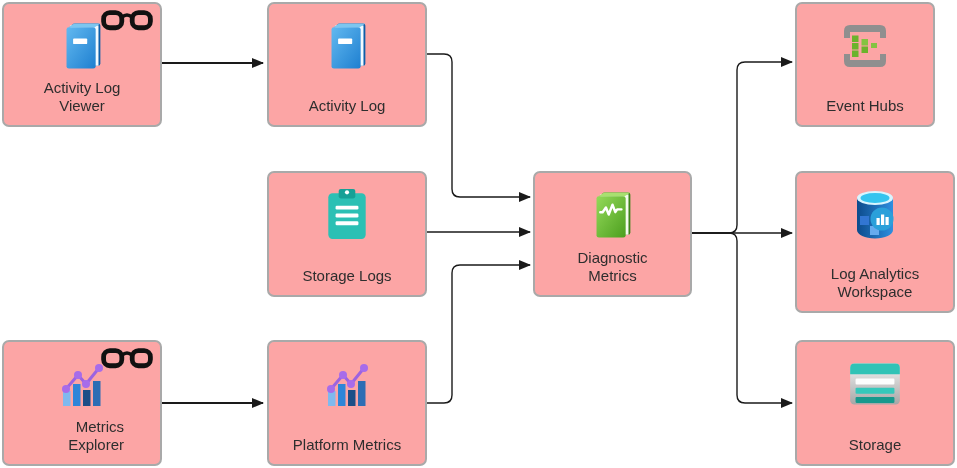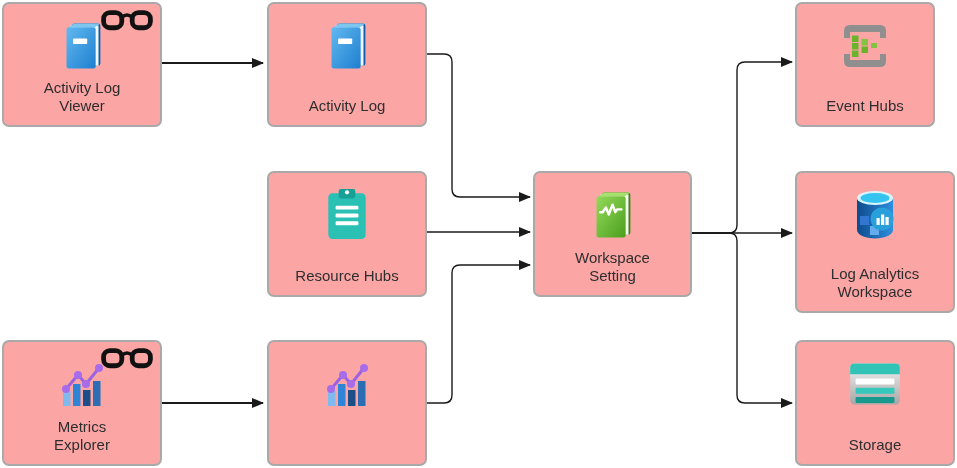--- a/index.html
+++ b/index.html
@@ -7,21 +7,21 @@
 
   .edges{position:absolute;left:0;top:0;width:957px;height:468px;pointer-events:none;}
 
   .node{position:absolute;box-sizing:border-box;background:#fca5a5;border:2px solid #A9A9A9;
         border-radius:7px;display:flex;flex-direction:column;align-items:center;}
   .icon{margin-top:12px;height:60px;display:flex;align-items:center;justify-content:center;}
   .label{margin-top:auto;margin-bottom:9px;text-align:center;font-size:15px;line-height:1.25;
          color:#2E2E2E;}
   .badge{position:absolute;top:5px;right:7px;}
 
-  .w110{max-width:112px;} .w80{max-width:84px;} .w90{max-width:92px;} .w120{max-width:122px;}
+  .w110{max-width:112px;} .w80{max-width:84px;text-align:right;} .w90{max-width:92px;} .w120{max-width:122px;}
 
   .n-alv{left:2px;top:2px;width:160px;height:125px;}
   .n-al {left:267px;top:2px;width:160px;height:125px;}
   .n-rl {left:267px;top:171px;width:160px;height:126px;}
   .n-me {left:2px;top:340px;width:160px;height:126px;}
   .n-pm {left:267px;top:340px;width:160px;height:126px;}
   .n-ds {left:533px;top:171px;width:159px;height:126px;}
   .n-eh {left:795px;top:2px;width:140px;height:125px;}
   .n-law{left:795px;top:171px;width:160px;height:142px;}
   .n-st {left:795px;top:340px;width:160px;height:126px;}
@@ -105,21 +105,21 @@
     <span class="icon">
       <svg width="46" height="54" viewBox="0 0 44 52">
         <rect x="4" y="5" width="36" height="44" rx="4" fill="#2BC0B4"></rect>
         <rect x="14" y="1" width="16" height="9" rx="2" fill="#17A096"></rect>
         <circle cx="22" cy="4.2" r="2" fill="#FFFFFF"></circle>
         <rect x="11" y="17" width="22" height="3.8" rx="1.2" fill="#FFFFFF"></rect>
         <rect x="11" y="24.5" width="22" height="3.8" rx="1.2" fill="#FFFFFF"></rect>
         <rect x="11" y="32" width="22" height="3.8" rx="1.2" fill="#FFFFFF"></rect>
       </svg>
     </span>
-    <span class="label">Resource Hubs</span>
+    <span class="label">Storage Logs</span>
   </div>
 
   <div class="node n-me">
     <span class="badge">
       <svg width="52" height="25" viewBox="0 0 50 24">
         <rect x="2.5" y="3.5" width="17.5" height="14.5" rx="6" fill="none" stroke="#111111" stroke-width="4.6"></rect>
         <rect x="30" y="3.5" width="17.5" height="14.5" rx="6" fill="none" stroke="#111111" stroke-width="4.6"></rect>
         <path d="M20 8 Q25 3.5 30 8" fill="none" stroke="#111111" stroke-width="3.4"></path>
       </svg>
     </span>
@@ -146,33 +146,34 @@
         <rect x="17" y="25" width="7.5" height="22" fill="#2E85D8"></rect>
         <rect x="27" y="31" width="7.5" height="16" fill="#1C4E87"></rect>
         <rect x="37" y="22" width="7.5" height="25" fill="#2D6DB4"></rect>
         <polyline points="10,30 22,16 30,25 43,9" fill="none" stroke="#9C63E0" stroke-width="3" stroke-linejoin="round"></polyline>
         <circle cx="10" cy="30" r="4" fill="#A76CEA"></circle>
         <circle cx="22" cy="16" r="4" fill="#A76CEA"></circle>
         <circle cx="30" cy="25" r="4" fill="#A76CEA"></circle>
         <circle cx="43" cy="9" r="4" fill="#A76CEA"></circle>
       </svg>
     </span>
+    <span class="label">Platform Metrics</span>
   </div>
 
   <div class="node n-ds">
     <span class="icon">
       <svg width="47" height="52" viewBox="0 0 50 54">
         <rect x="14" y="3" width="30" height="45" rx="2.5" fill="#3C8218"></rect>
         <rect x="12" y="5" width="30" height="43" fill="#F4FBEE"></rect>
         <path d="M10 7 L16 3 H44 L38 7 Z" fill="#A8E070"></path>
         <rect x="8" y="7" width="31" height="44" rx="2.5" fill="url(#gradGreenBook)"></rect>
         <path d="M12 24 h2.5 l3.5 -5 l3 7.5 l4 -10.5 l3 8 l2 -3 h4.5" fill="none" stroke="#FFFFFF" stroke-width="2.6" stroke-linejoin="round" stroke-linecap="round"></path>
       </svg>
     </span>
-    <span class="label w90">Workspace Setting</span>
+    <span class="label w90">Diagnostic Metrics</span>
   </div>
 
   <div class="node n-eh">
     <span class="icon">
       <svg width="50" height="48" viewBox="0 0 48 48">
         <path d="M3 16 V9 Q3 3 9 3 H39 Q45 3 45 9 V16 H39 V10 H9 V16 Z" fill="#8F8F8F"></path>
         <path d="M3 32 V39 Q3 45 9 45 H39 Q45 45 45 39 V32 H39 V38 H9 V32 Z" fill="#8F8F8F"></path>
         <rect x="11" y="13.5" width="6.5" height="6.5" fill="#6CB32C"></rect>
         <rect x="11" y="21" width="6.5" height="6.5" fill="#6CB32C"></rect>
         <rect x="11" y="28.5" width="6.5" height="6.5" fill="#6CB32C"></rect>

